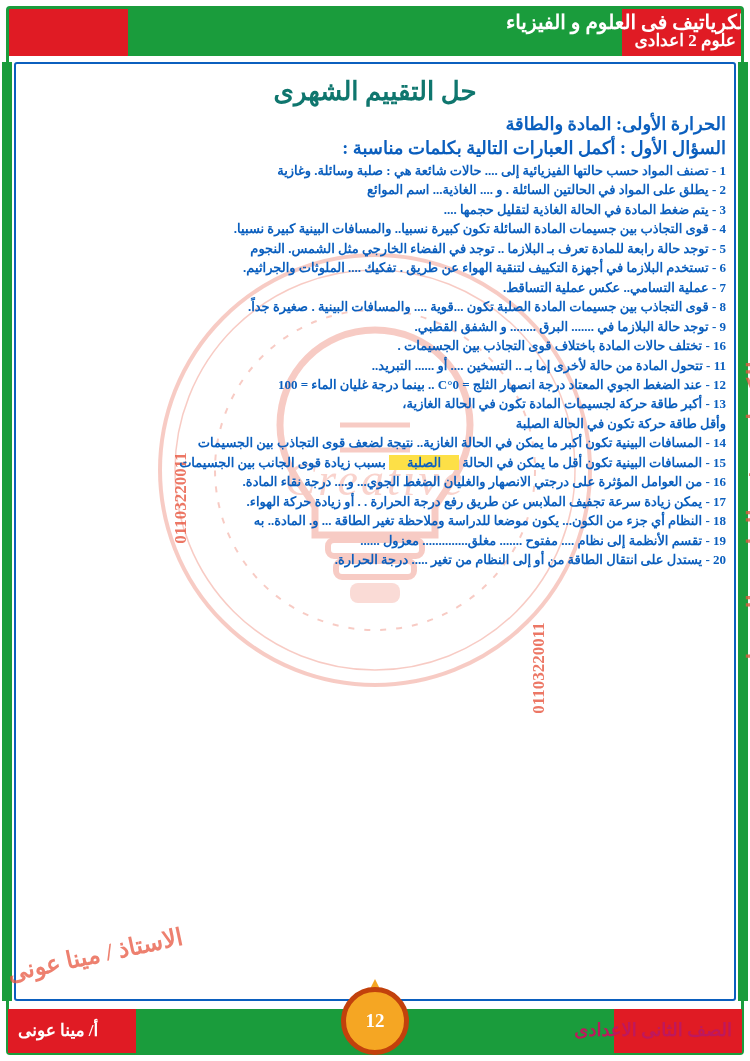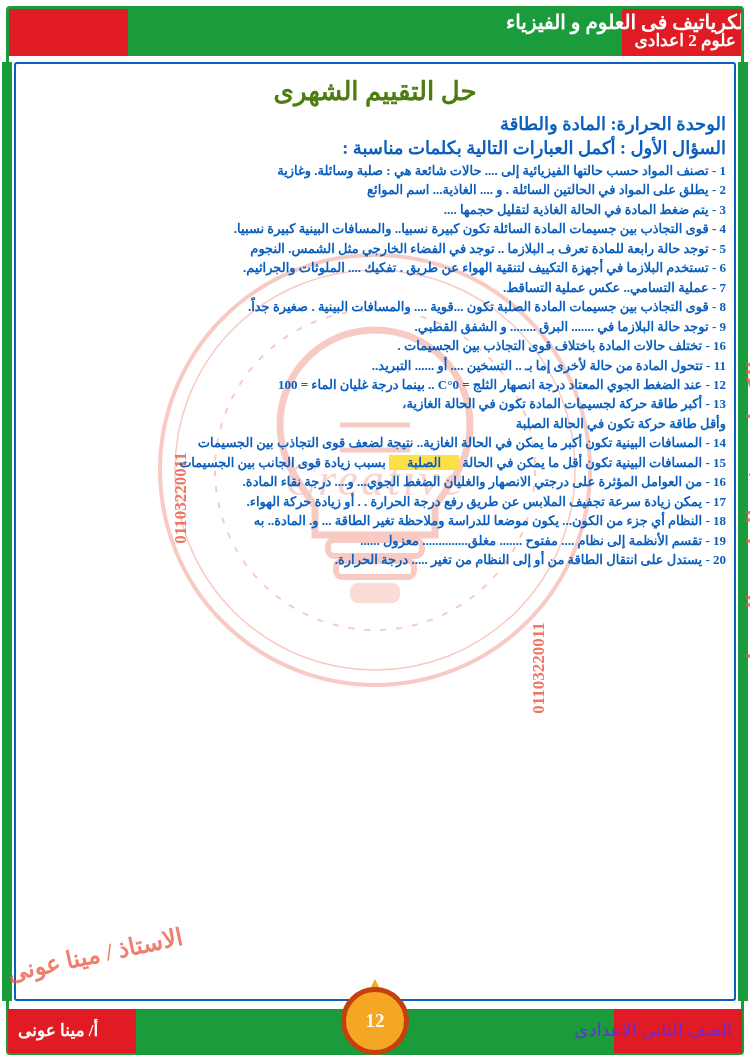--- a/index.html
+++ b/index.html
@@ -151,21 +151,21 @@
     position: absolute;
     left: 24px;
     right: 24px;
     top: 70px;
     bottom: 70px;
     text-align: right;
     direction: rtl;
   }
   .doc-title {
     text-align: center;
-    color: #4d7c0f;
+    color: #0f766e;
     font-size: 26px;
     font-weight: bold;
     margin: 6px 0 6px 0;
   }
   .unit-line {
     color: #0b5fbe;
     font-size: 18px;
     font-weight: bold;
     margin: 2px 0 2px 0;
     text-align: right;
@@ -212,23 +212,23 @@
   .footer-red-left {
     position: absolute;
     left: 8px; bottom: 8px;
     width: 128px; height: 44px;
     background: #e01b24;
   }
   .footer-right-text {
     position: absolute;
     right: 18px;
     bottom: 20px;
-    color: #6d28d9;
+    color: #be185d;
     font-size: 18px;
-    font-weight: normal;
+    font-weight: bold;
     margin-left: 16px;
   }
   .footer-left-text {
     position: absolute;
     left: 18px;
     bottom: 20px;
     color: #ffffff;
     font-size: 17px;
     font-weight: bold;
   }
@@ -288,21 +288,21 @@
     </svg>
     <div class="wm-text">Creative</div>
   </div>
   <div class="wm-arab-right">الكرياتيف فى العلوم والفيزياء</div>
   <div class="wm-arab-left">الاستاذ / مينا عونى</div>
   <div class="wm-phone">01103220011</div>
   <div class="wm-phone2">01103220011</div>
 
   <div class="content">
     <div class="doc-title">حل التقييم الشهرى</div>
-    <div class="unit-line">الوحدة الحرارة: المادة والطاقة</div>
+    <div class="unit-line">الحرارة الأولى: المادة والطاقة</div>
     <div class="q-line">السؤال الأول : أكمل العبارات التالية بكلمات مناسبة :</div>
 
     <ol class="items">
       <li>1 - تصنف المواد حسب حالتها الفيزيائية إلى .... حالات شائعة هي : صلبة وسائلة. وغازية</li>
       <li>2 - يطلق على المواد في الحالتين السائلة . و .... الغاذية... اسم الموائع</li>
       <li>3 - يتم ضغط المادة في الحالة الغاذية لتقليل حجمها ....</li>
       <li>4 - قوى التجاذب بين جسيمات المادة السائلة تكون كبيرة نسبيا.. والمسافات البينية كبيرة نسبيا.</li>
       <li>5 - توجد حالة رابعة للمادة تعرف بـ البلازما .. توجد في الفضاء الخارجي مثل الشمس. النجوم</li>
       <li>6 - تستخدم البلازما في أجهزة التكييف لتنقية الهواء عن طريق . تفكيك .... الملوثات والجراثيم.</li>
       <li>7 - عملية التسامي.. عكس عملية التساقط.</li>

